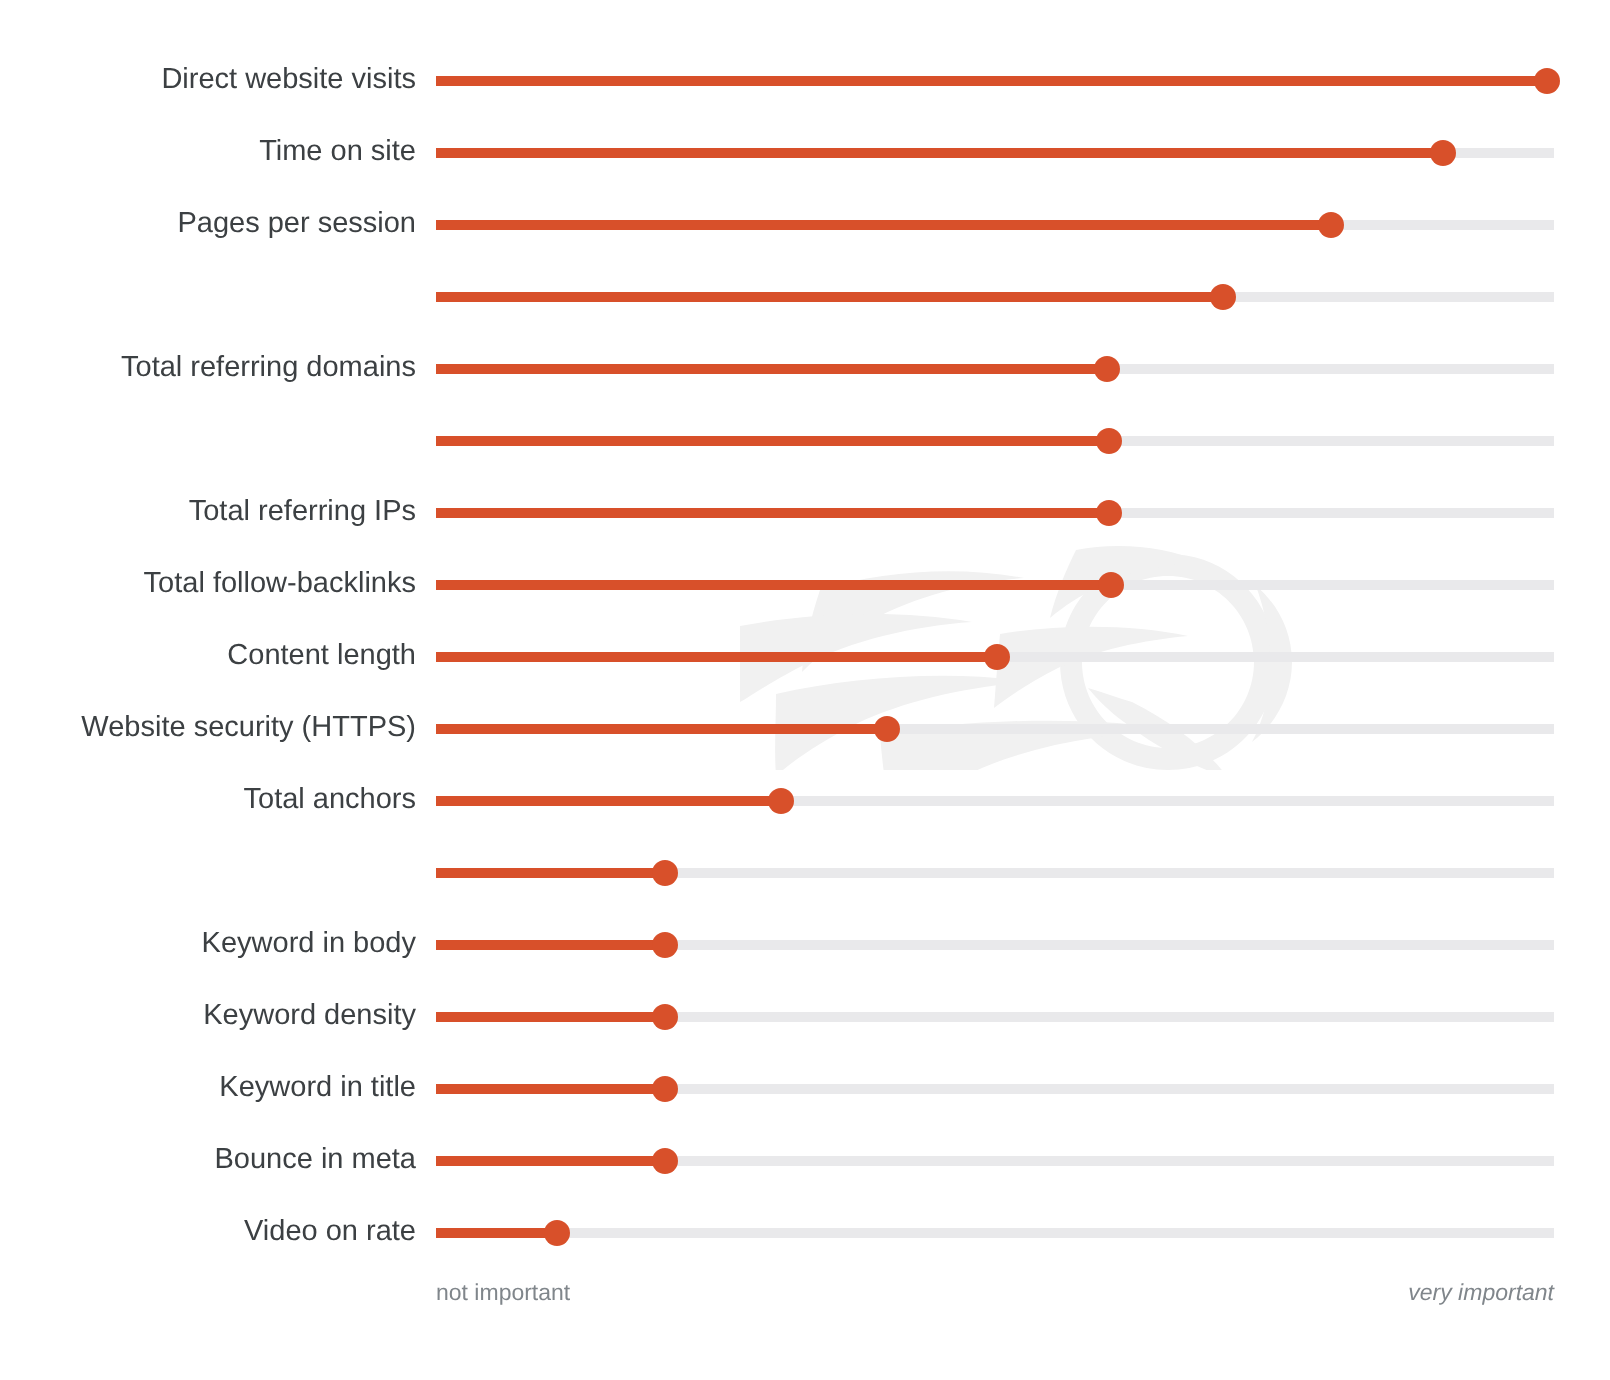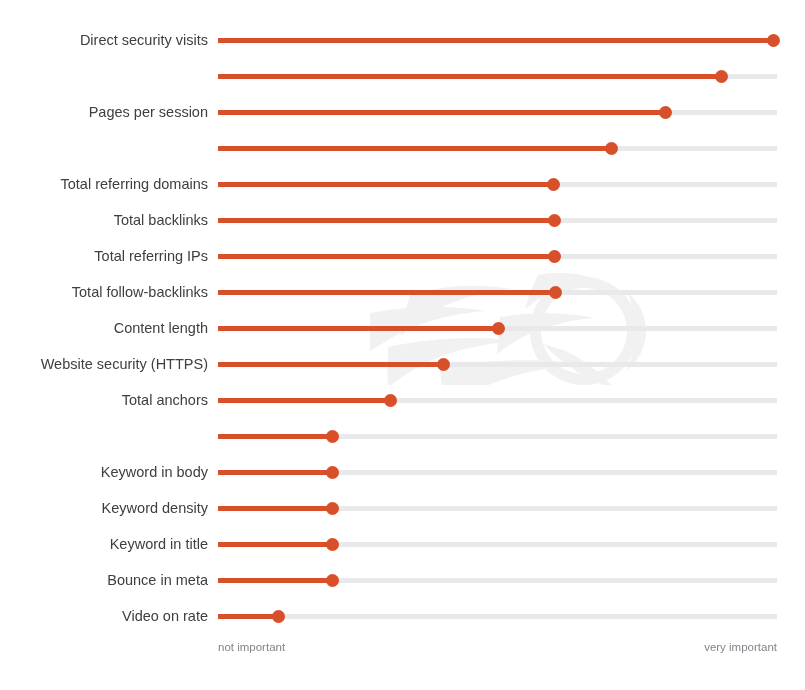--- a/index.html
+++ b/index.html
@@ -72,21 +72,21 @@
 
   
   .axis-caption {
     position: absolute;
     top: 641px;
     font-size: 11.5px;
     color: #80868b;
     white-space: nowrap;
   }
   #axis-left  { left: 218px; text-align: left; }
-  #axis-right { left: 620px; width: 157px; text-align: right; }
+  #axis-right { left: 620px; width: 157px; text-align: right; font-style: italic; }
 </style>
 </head>
 <body>
 
 <div id="chart-root">
 
   <div id="watermark">
     <svg viewBox="0 0 330 130" width="330" height="130" aria-hidden="true">
       <g fill="#f1f1f1">
 
@@ -98,27 +98,28 @@
         <path d="M0 58c38-7 80-8 116-2-29 2-60 9-85 22-16 8-30 18-31 18 0-13 0-25 0-38z"></path>
         <path d="M18 92c40-9 88-12 128-6-30 2-63 9-88 21-16 8-30 17-40 26-1-14 0-27 0-41z"></path>
         <path d="M70 112c48-8 106-9 150-2-34 1-71 7-99 19-18 8-33 17-45 26-3-14-5-29-6-43z"></path>
         <path d="M130 62c30-5 66-5 94 1-22 2-46 7-65 16-12 6-23 13-32 20 1-13 2-26 3-37z"></path>
         <path d="M196 96c20 10 38 24 48 38-18-6-37-16-52-28-7-5-13-11-18-17 7 2 15 5 22 7z"></path>
       </g>
     </svg>
   </div>
 
   <div class="row" style="top:27px">
-    <div class="row-label">Direct security visits</div>
+    <div class="row-label">Direct website visits</div>
     <div class="track" style="left:218px;width:559px"></div>
     <div class="fill" style="width:555px"></div>
     <div class="dot" style="left:773px"></div>
   </div>
 
   <div class="row" style="top:63px">
+    <div class="row-label">Time on site</div>
     <div class="track" style="left:218px;width:559px"></div>
     <div class="fill" style="width:503px"></div>
     <div class="dot" style="left:721px"></div>
   </div>
 
   <div class="row" style="top:99px">
     <div class="row-label">Pages per session</div>
     <div class="track" style="left:218px;width:559px"></div>
     <div class="fill" style="width:447px"></div>
     <div class="dot" style="left:665px"></div>
@@ -131,21 +132,20 @@
   </div>
 
   <div class="row" style="top:171px">
     <div class="row-label">Total referring domains</div>
     <div class="track" style="left:218px;width:559px"></div>
     <div class="fill" style="width:335px"></div>
     <div class="dot" style="left:553px"></div>
   </div>
 
   <div class="row" style="top:207px">
-    <div class="row-label">Total backlinks</div>
     <div class="track" style="left:218px;width:559px"></div>
     <div class="fill" style="width:336px"></div>
     <div class="dot" style="left:554px"></div>
   </div>
 
   <div class="row" style="top:243px">
     <div class="row-label">Total referring IPs</div>
     <div class="track" style="left:218px;width:559px"></div>
     <div class="fill" style="width:336px"></div>
     <div class="dot" style="left:554px"></div>

